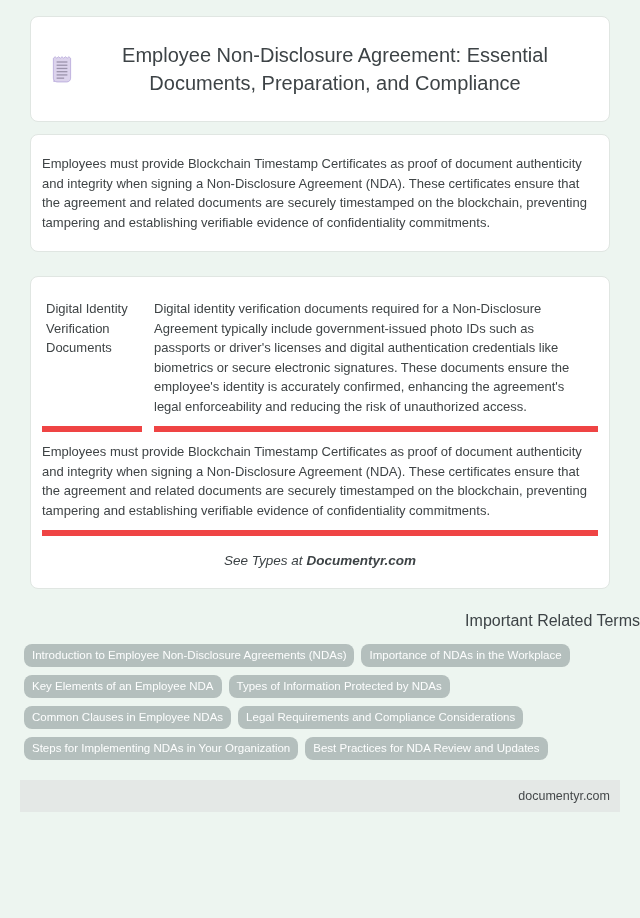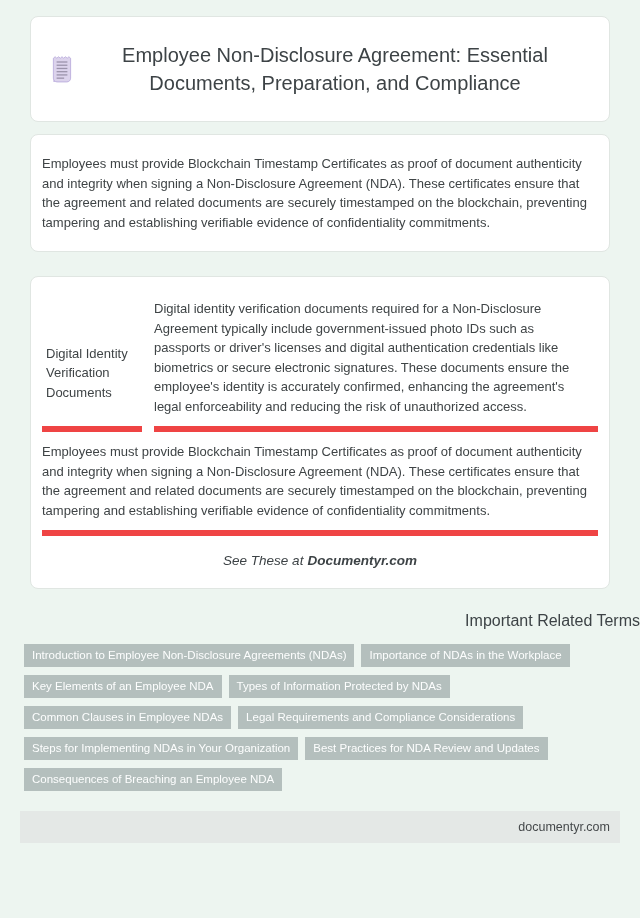--- a/index.html
+++ b/index.html
@@ -36,22 +36,22 @@
   
   .intro-card { margin-top:12px; padding:19px 11px; }
   .intro-card p { margin:0; font-size:13px; line-height:19.5px; }
 
   
   .glossary-card { margin-top:24px; padding:12px 11px 20px; }
   .g-row { display:flex; column-gap:12px; }
   .g-cell { border-bottom:6px solid #ef4444; font-size:13px; line-height:19.5px; }
   .g-term {
     flex:0 0 100px;
-    display:flex; align-items:flex-end;
-    padding:10px 0 24px 4px;
+    display:flex; align-items:flex-start;
+    padding:10px 0 2px 4px;
   }
   .g-def { flex:1; padding:10px 4px 10px 0; }
   .see-more {
     margin:17px 0 0; text-align:center;
     font-style:italic; font-size:13.5px; color:#3d4346;
   }
   .see-more strong { margin-left:4px; font-weight:700; }
 
   
   .related-heading {
@@ -61,21 +61,21 @@
   .tags {
     margin:0 24px;
     display:flex; flex-wrap:wrap;
     gap:8px 7px;
   }
   .tag {
     display:inline-block;
     background:#b4bfbd; color:#fdfefe;
     font-size:11.5px; line-height:13px;
     padding:5px 8px;
-    border-radius:0;
+    border-radius:8px;
     white-space:nowrap;
     cursor:pointer;
   }
 
   
   .footer {
     margin:20px 20px 0;
     height:32px;
     background:#e4e8e6;
     display:flex; align-items:center; justify-content:flex-end;
@@ -118,35 +118,34 @@
       <div class="g-cell g-def">
         <span>Digital identity verification documents required for a Non-Disclosure Agreement typically include government-issued photo IDs such as passports or driver's licenses and digital authentication credentials like biometrics or secure electronic signatures. These documents ensure the employee's identity is accurately confirmed, enhancing the agreement's legal enforceability and reducing the risk of unauthorized access.</span>
       </div>
     </div>
     <div class="g-row">
       <div class="g-cell g-def">
         <span>Employees must provide Blockchain Timestamp Certificates as proof of document authenticity and integrity when signing a Non-Disclosure Agreement (NDA). These certificates ensure that the agreement and related documents are securely timestamped on the blockchain, preventing tampering and establishing verifiable evidence of confidentiality commitments.</span>
       </div>
     </div>
     <p class="see-more">
-      <span>See These at</span><strong>Documentyr.com</strong>
+      <span>See Types at</span><strong>Documentyr.com</strong>
     </p>
   </section>
 
   <h2 class="related-heading">Important Related Terms</h2>
 
   <div class="tags">
     <span class="tag">Introduction to Employee Non-Disclosure Agreements (NDAs)</span>
     <span class="tag">Importance of NDAs in the Workplace</span>
     <span class="tag">Key Elements of an Employee NDA</span>
     <span class="tag">Types of Information Protected by NDAs</span>
     <span class="tag">Common Clauses in Employee NDAs</span>
     <span class="tag">Legal Requirements and Compliance Considerations</span>
     <span class="tag">Steps for Implementing NDAs in Your Organization</span>
     <span class="tag">Best Practices for NDA Review and Updates</span>
-    <span class="tag">Consequences of Breaching an Employee NDA</span>
   </div>
 
   <footer class="footer">
     <span>documentyr.com</span>
   </footer>
 
 </div>
 
 </body></html>

